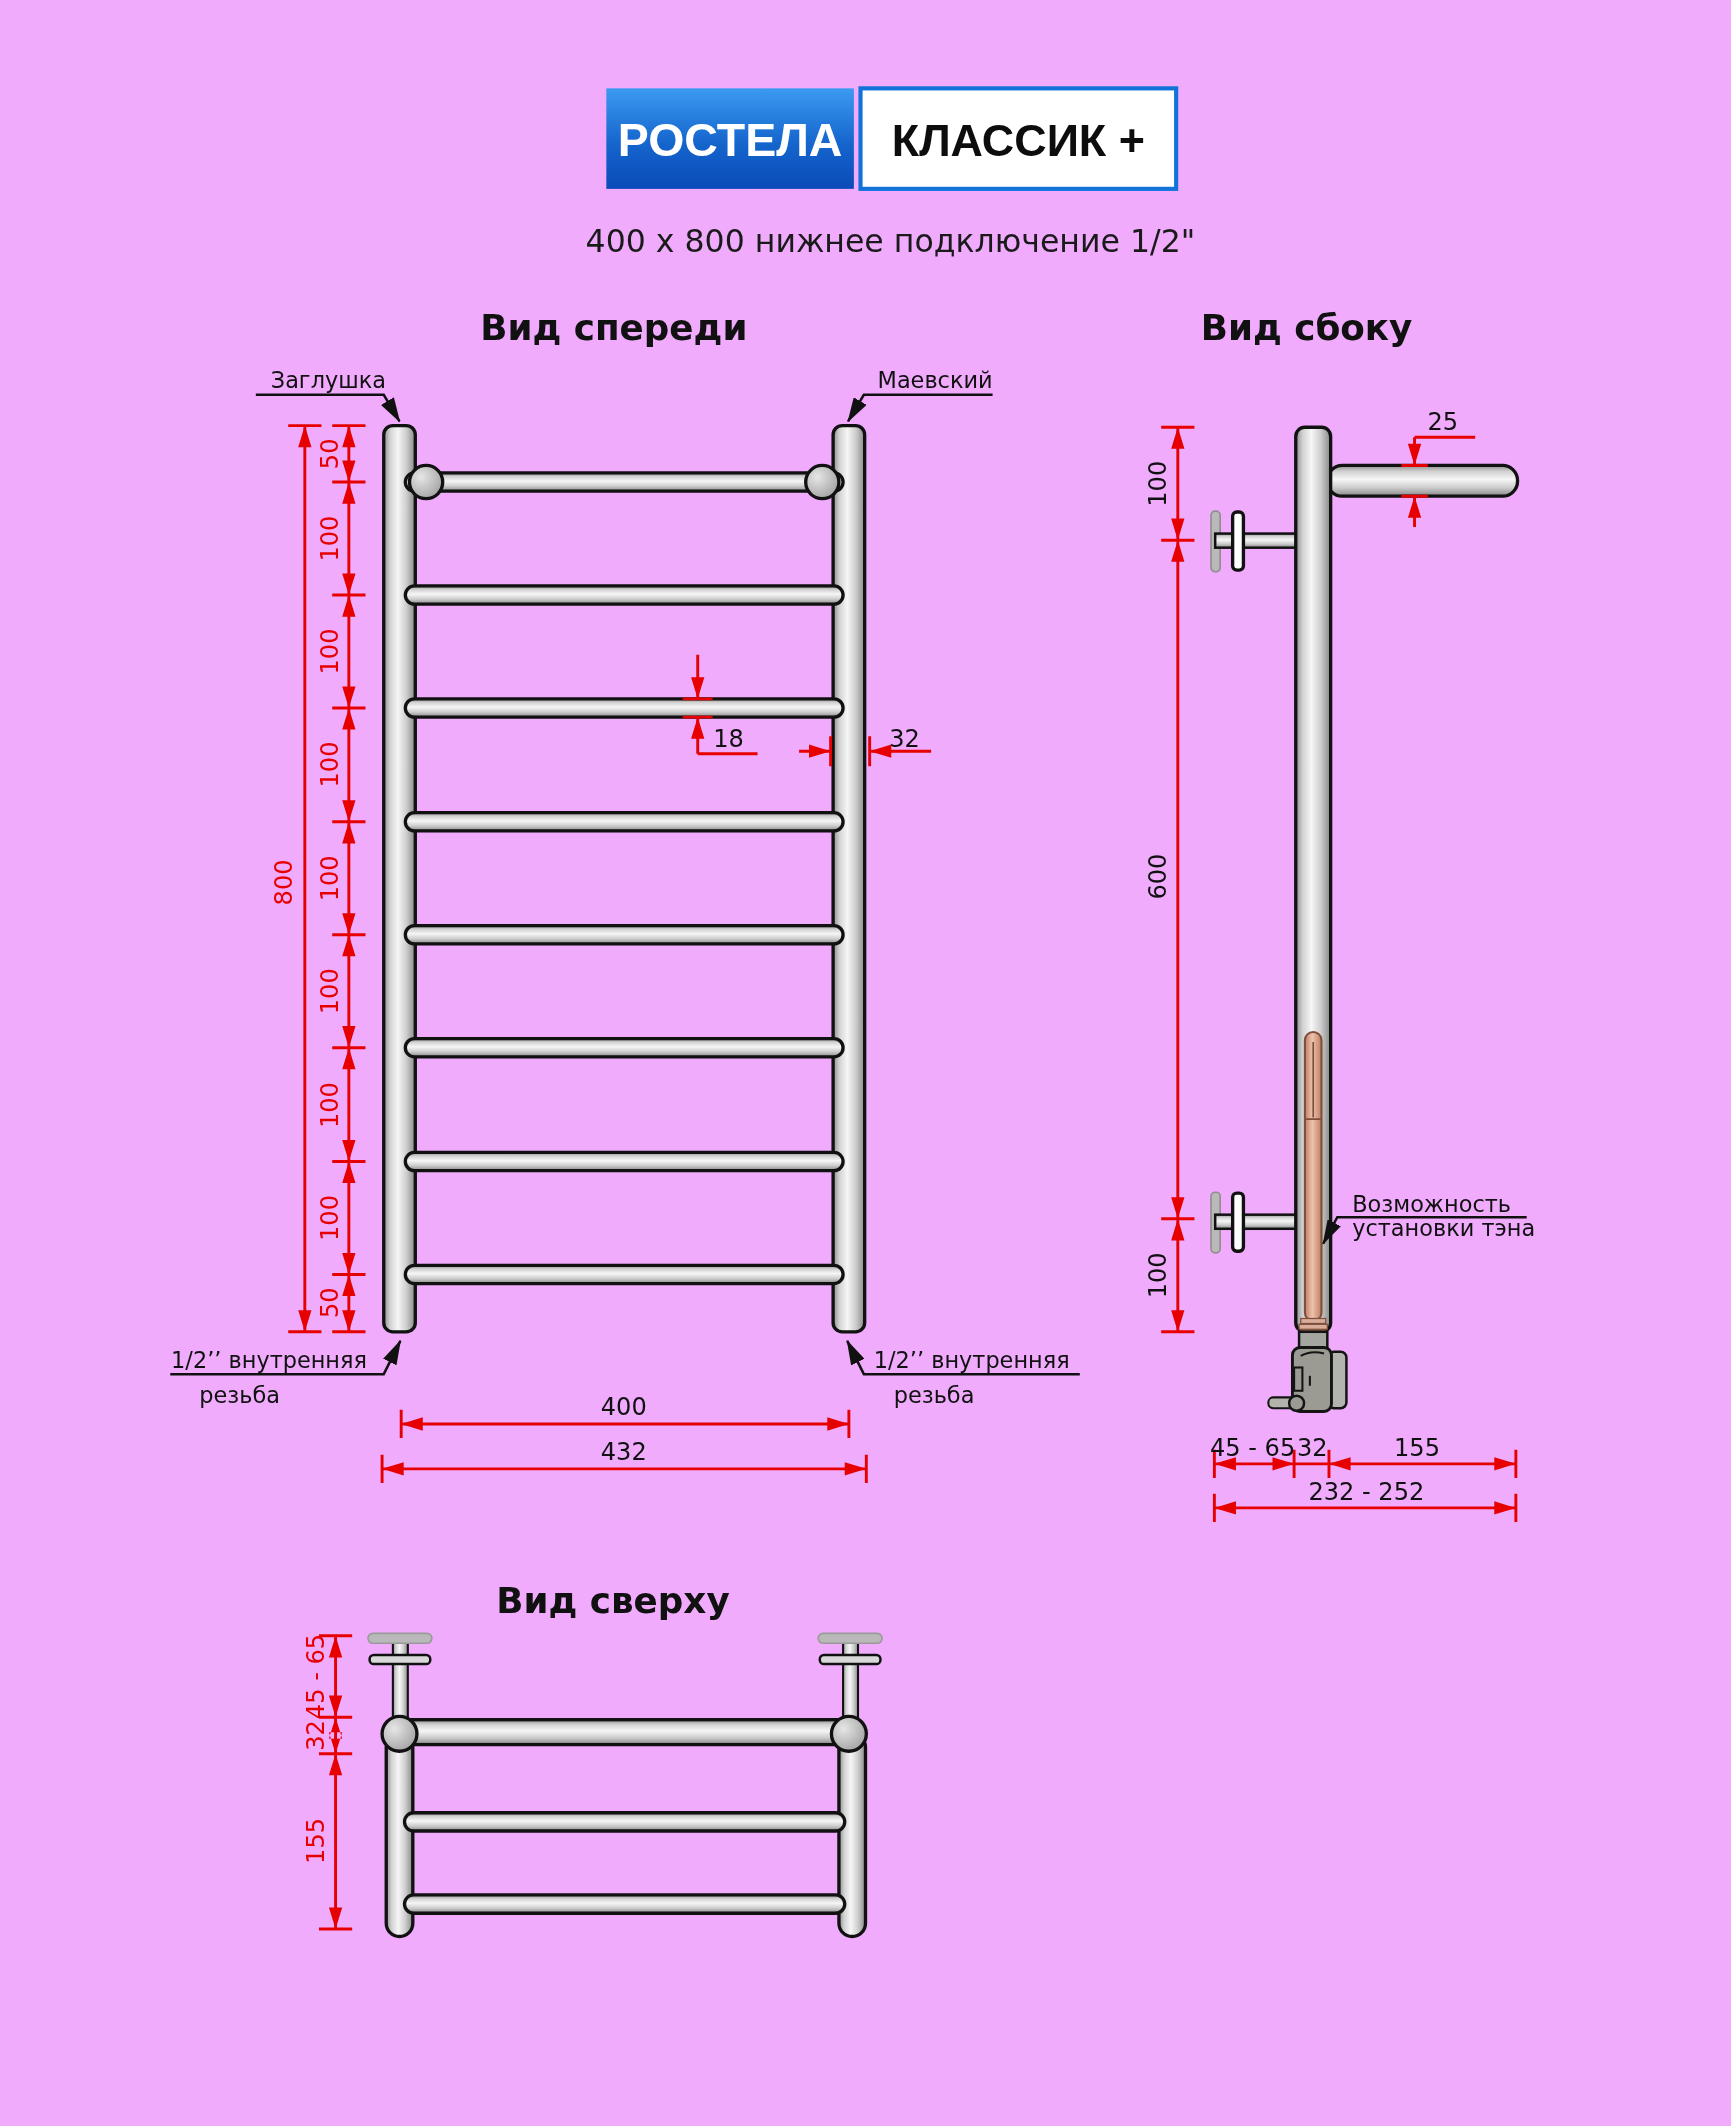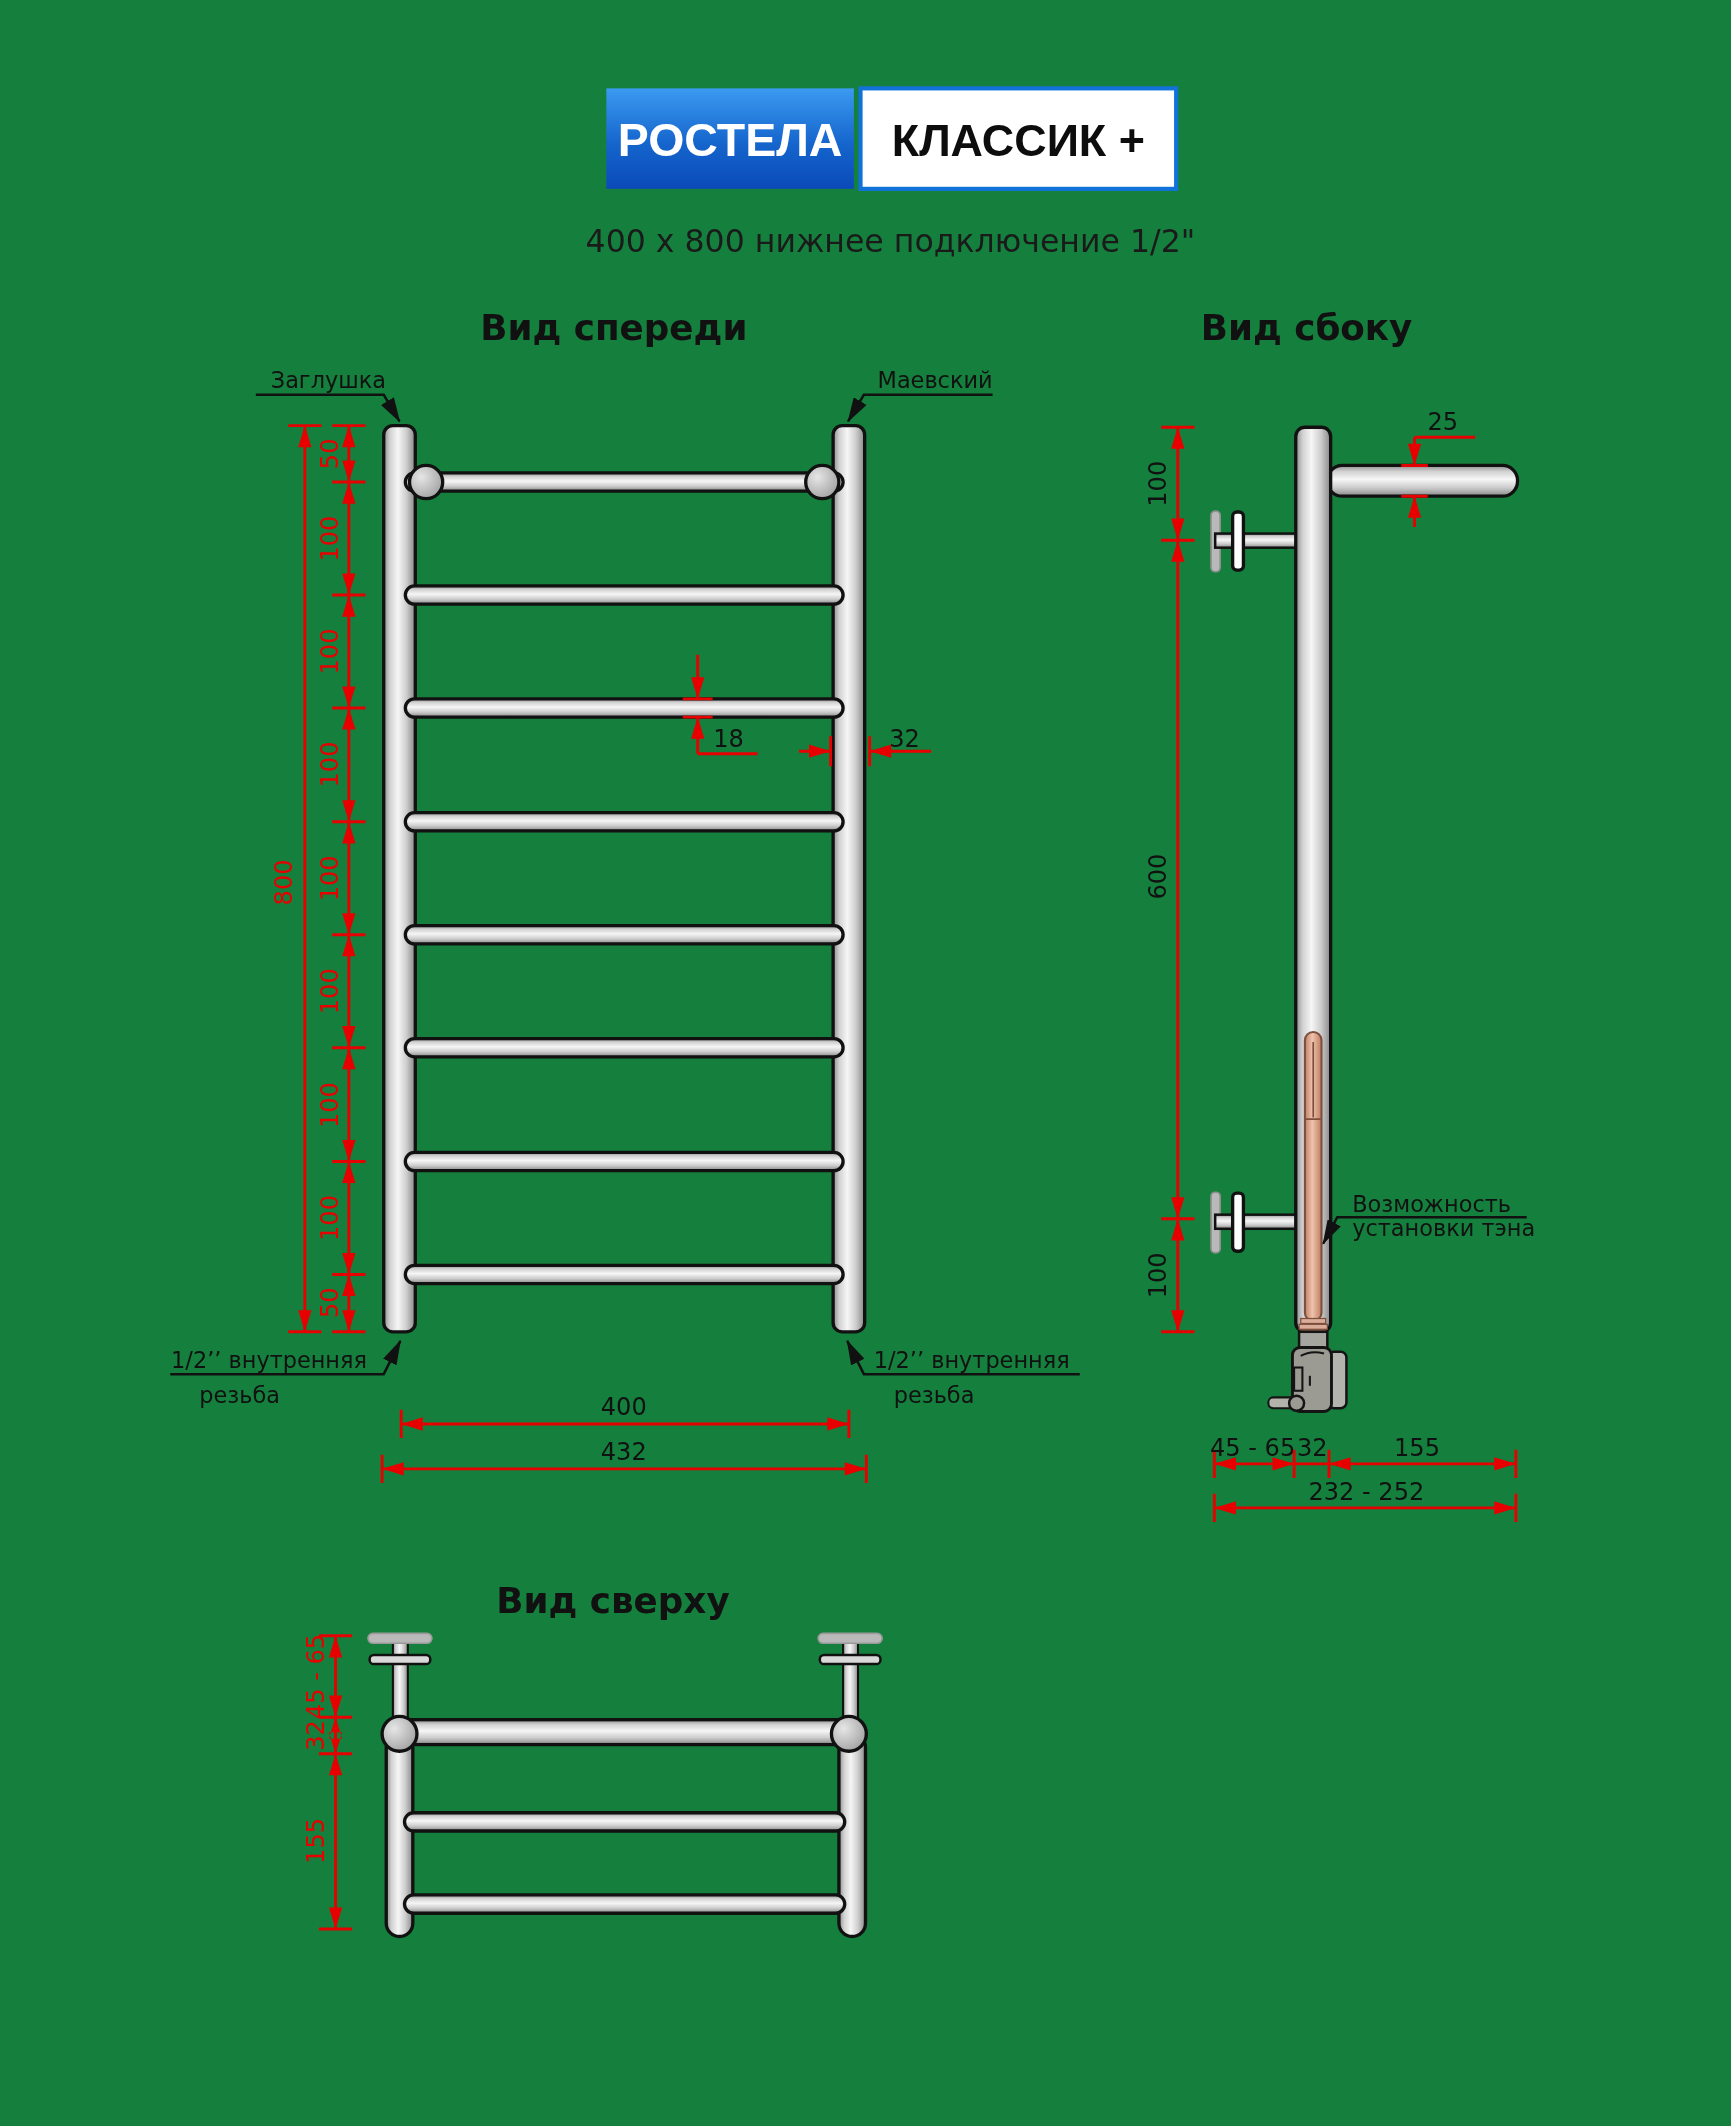--- a/index.html
+++ b/index.html
@@ -1,16 +1,16 @@
 <!DOCTYPE html>
 <html style="font-size:13.3px"><head>
 <meta charset="utf-8">
 <style>
   html,body{margin:0;padding:0;background:#ffffff;}
-  .page{width:1731px;height:2127px;position:relative;background:#15803d;}
+  .page{width:1731px;height:2127px;position:relative;background:#f0abfc;}
   svg{display:block;}
   .ttl {font:700 43px "DejaVu Sans",sans-serif; fill:#111;}
   .lbl {font:400 27px "DejaVu Sans",sans-serif; fill:#111;}
   .dr  {font:400 29px "DejaVu Sans",sans-serif; fill:#e60000;}
   .db  {font:400 29px "DejaVu Sans",sans-serif; fill:#111;}
   .brand {font:700 56px "Liberation Sans",sans-serif; fill:#ffffff;}
   .model {font:700 54px "Liberation Sans",sans-serif; fill:#0d0d0d;}
   .sub   {font:400 38px "DejaVu Sans",sans-serif; fill:#1a1a1a;}
   .rl {stroke:#e60000; stroke-width:3.5; fill:none;}
   .rf {fill:#e60000; stroke:none;}

